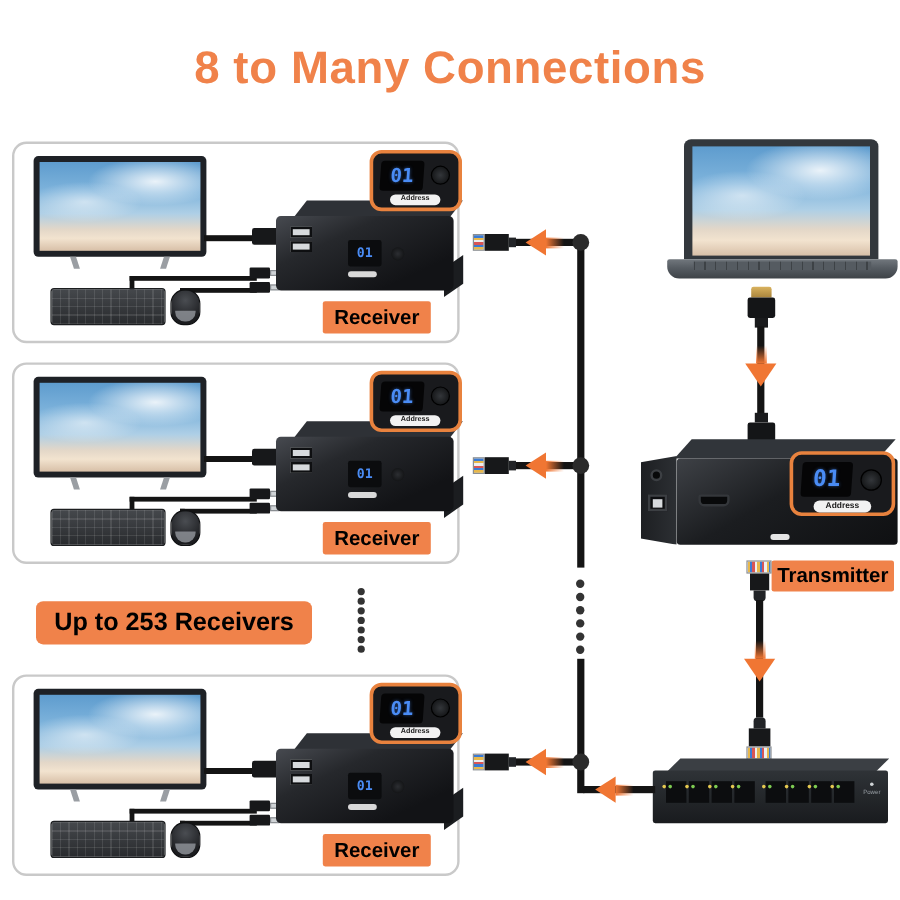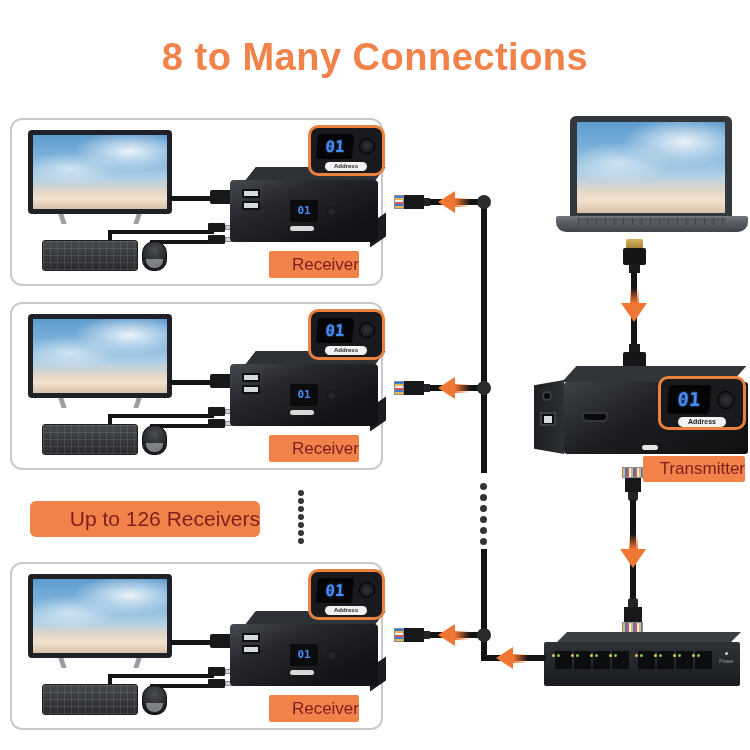--- a/index.html
+++ b/index.html
@@ -58,21 +58,21 @@
   
   .inset{position:absolute;background:#191a1d;border:3px solid #E8823E;border-radius:10px;}
   .inset-r{left:296px;top:5px;width:77px;height:51px;}
   .inset-disp{position:absolute;background:#050506;border-radius:3px;color:#4A8CF5;font-family:"DejaVu Sans Mono",monospace;font-weight:bold;text-align:center;text-shadow:0 0 3px rgba(74,140,245,.55);transform:skewX(-4deg);}
   .inset-r .inset-disp{left:6px;top:6px;width:36px;height:25px;font-size:16px;line-height:25px;}
   .inset-btn{position:absolute;border-radius:50%;background:radial-gradient(#33363a,#0b0c0d);border:1px solid #000;}
   .inset-r .inset-btn{left:48px;top:10px;width:16px;height:16px;}
   .inset-pill{position:absolute;background:#f2f2f2;border-radius:5px;color:#1b1b1b;font-weight:bold;text-align:center;}
   .inset-r .inset-pill{left:14px;top:34px;width:42px;height:9px;font-size:6px;line-height:9px;}
 
-  .badge{position:absolute;background:#F0824A;color:#7f1d1d;font-weight:normal;text-align:right;}
+  .badge{position:absolute;background:#F0824A;color:#000000;font-weight:bold;text-align:center;}
   .rbadge{left:257px;top:131px;width:90px;height:27px;font-size:17px;line-height:27px;border-radius:2px;}
 
   
   .lap-screen{position:absolute;left:570px;top:116px;width:162px;height:100px;background:#33383d;border-radius:6px 6px 0 0;padding:6px 7px 3px;}
   .lap-base{position:absolute;left:556px;top:216px;width:192px;height:16px;border-radius:2px 2px 10px 10px;
     background:linear-gradient(180deg,#71777d 0%,#565c62 45%,#3e4348 100%);}
   .lap-base:before{content:"";position:absolute;left:22px;top:2px;width:148px;height:7px;
     background:repeating-linear-gradient(90deg,rgba(0,0,0,.28) 0 1px,transparent 1px 9px),#555b61;}
 
   
@@ -96,21 +96,21 @@
   .t-rj{position:absolute;left:6px;top:32px;width:16px;height:14px;background:#0d0e10;border:2px solid #3c3f43;}
   .t-rj:after{content:"";position:absolute;left:2px;top:2px;width:8px;height:7px;background:#d7dadd;}
   .t-front{position:absolute;left:564px;top:382px;width:184px;height:72px;border-radius:3px;
     background:linear-gradient(150deg,#3e4146 0%,#1b1d20 45%,#0f1012 100%);}
   .t-hdmi{position:absolute;left:18px;top:30px;width:26px;height:10px;background:#08090a;border:2px solid #34373b;border-radius:2px 2px 5px 5px;}
   .t-pill{position:absolute;left:78px;bottom:4px;width:16px;height:5px;border-radius:3px;background:#e5e5e5;}
   .inset-t{left:658px;top:376px;width:88px;height:54px;}
   .inset-t .inset-disp{left:7px;top:6px;width:42px;height:29px;font-size:19px;line-height:29px;}
   .inset-t .inset-btn{left:56px;top:12px;width:18px;height:18px;}
   .inset-t .inset-pill{left:17px;top:38px;width:48px;height:10px;font-size:7px;line-height:10px;}
-  .tbadge{left:643px;top:456px;width:102px;height:26px;font-size:17px;line-height:26px;border-radius:2px;}
+  .tbadge{left:643px;top:467px;width:102px;height:26px;font-size:17px;line-height:26px;border-radius:2px;}
 
   
   .etip{position:absolute;width:21px;height:11px;border:1px solid #8a8e92;
     background:repeating-linear-gradient(90deg,#e8b84b 0 2px,#3a7bd5 2px 4px,#d95555 4px 6px,#efefef 6px 8px);}
   .ebody{position:absolute;background:#17181a;}
   .eboot{position:absolute;background:#222427;}
 
   
   .sw-top{position:absolute;left:556px;top:632px;width:174px;height:11px;background:#3b3f44;transform:skewX(-45deg);transform-origin:bottom;}
   .sw-front{position:absolute;left:544px;top:642px;width:196px;height:44px;border-radius:2px;
@@ -259,21 +259,21 @@
       <i class="rpill"></i>
     </div>
     <div class="inset inset-r">
       <div class="inset-disp">01</div>
       <i class="inset-btn"></i>
       <div class="inset-pill">Address</div>
     </div>
     <div class="badge rbadge">Receiver</div>
   </div>
 
-  <div class="badge upto abs">Up to 126 Receivers</div>
+  <div class="badge upto abs">Up to 253 Receivers</div>
   <div class="dotcol leftdots" style="left:298px;top:489px;">
     <i></i>
       <i></i>
       <i></i>
       <i></i>
       <i></i>
       <i></i>
       <i></i>
   </div>
 

